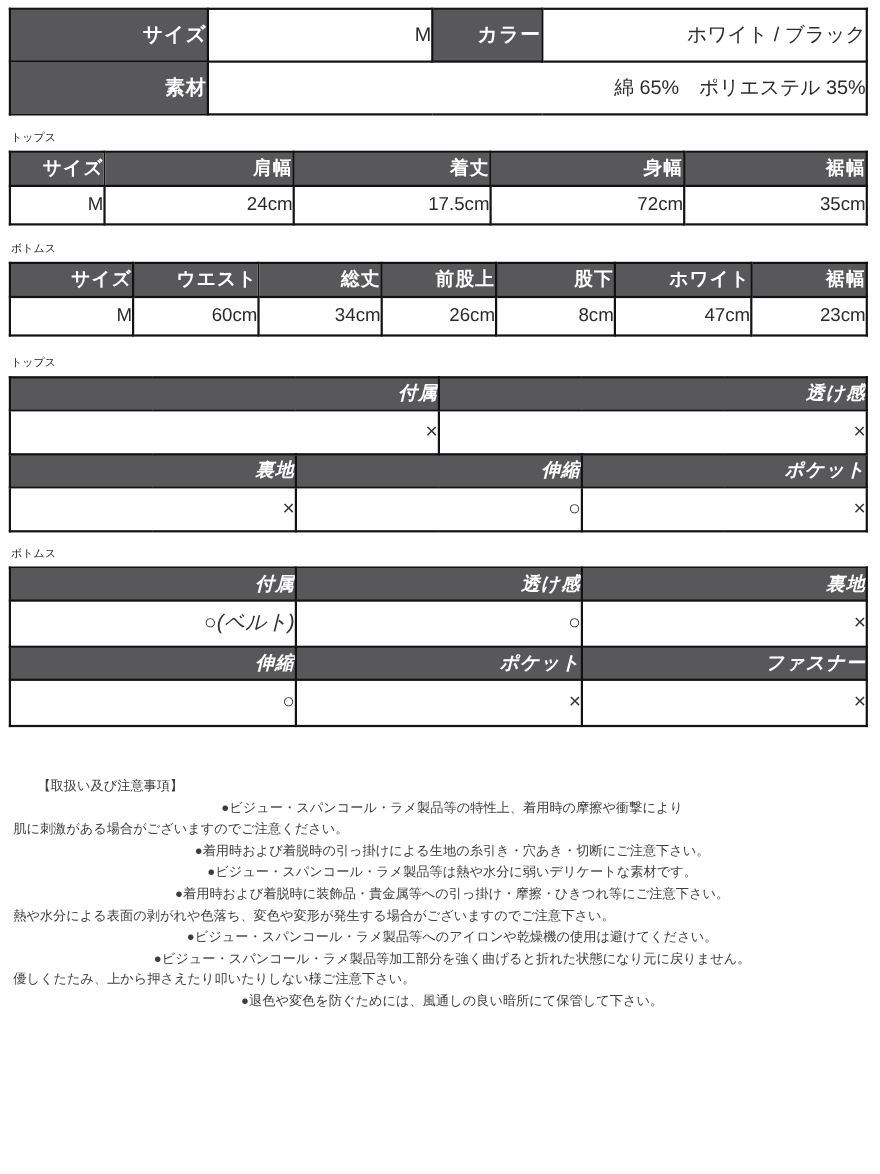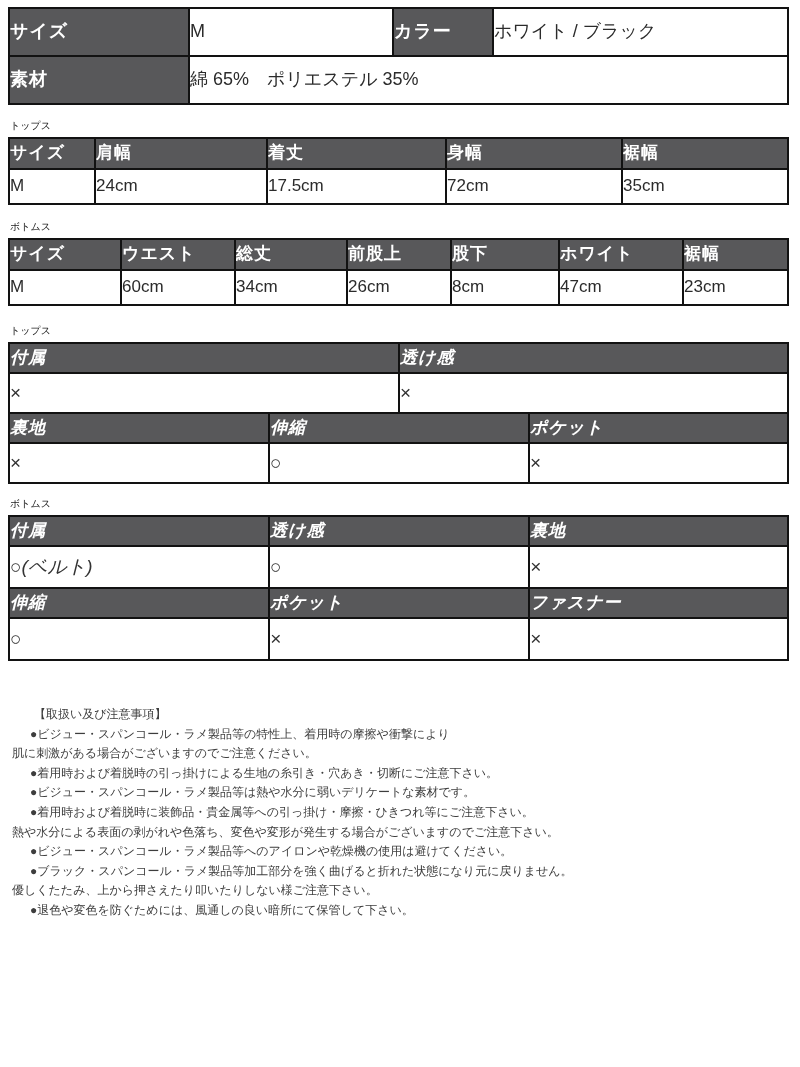--- a/index.html
+++ b/index.html
@@ -11,21 +11,21 @@
     overflow: hidden;
   }
   .tbl {
     border-collapse: collapse;
     table-layout: fixed;
     width: 781px;
     margin-left: 8px;
   }
   .tbl td {
     border: 2px solid #121212;
-    text-align: left;
+    text-align: right;
     vertical-align: middle;
     padding: 0;
     line-height: 1.1;
     overflow: hidden;
     white-space: nowrap;
   }
   .hd {
     background: #58585a;
     color: #ffffff;
     font-weight: bold;
@@ -63,21 +63,21 @@
   .lbl-4 { margin-top: 11px; }
   
   .notes {
     margin: 44px 8px 0 12px;
     font-size: 12px;
     line-height: 19.6px;
     color: #3d3d3d;
   }
   .note-line { white-space: nowrap; }
   .indent-title { padding-left: 22px; }
-  .indent-bullet { padding-left: 18px; }
+  .indent-bullet { padding-left: 18px; text-align: center; }
 </style>
 </head>
 <body>
 
 <div class="page">
 
   <table class="tbl t-summary">
     <colgroup>
       <col style="width:180px">
         <col style="width:204px">
@@ -223,18 +223,18 @@
 
   <div class="notes">
     <div class="note-line indent-title">【取扱い及び注意事項】</div>
     <div class="note-line indent-bullet">●ビジュー・スパンコール・ラメ製品等の特性上、着用時の摩擦や衝撃により</div>
     <div class="note-line">肌に刺激がある場合がございますのでご注意ください。</div>
     <div class="note-line indent-bullet">●着用時および着脱時の引っ掛けによる生地の糸引き・穴あき・切断にご注意下さい。</div>
     <div class="note-line indent-bullet">●ビジュー・スパンコール・ラメ製品等は熱や水分に弱いデリケートな素材です。</div>
     <div class="note-line indent-bullet">●着用時および着脱時に装飾品・貴金属等への引っ掛け・摩擦・ひきつれ等にご注意下さい。</div>
     <div class="note-line">熱や水分による表面の剥がれや色落ち、変色や変形が発生する場合がございますのでご注意下さい。</div>
     <div class="note-line indent-bullet">●ビジュー・スパンコール・ラメ製品等へのアイロンや乾燥機の使用は避けてください。</div>
-    <div class="note-line indent-bullet">●ブラック・スパンコール・ラメ製品等加工部分を強く曲げると折れた状態になり元に戻りません。</div>
+    <div class="note-line indent-bullet">●ビジュー・スパンコール・ラメ製品等加工部分を強く曲げると折れた状態になり元に戻りません。</div>
     <div class="note-line">優しくたたみ、上から押さえたり叩いたりしない様ご注意下さい。</div>
     <div class="note-line indent-bullet">●退色や変色を防ぐためには、風通しの良い暗所にて保管して下さい。</div>
   </div>
 
 </div>
 
 </body></html>

